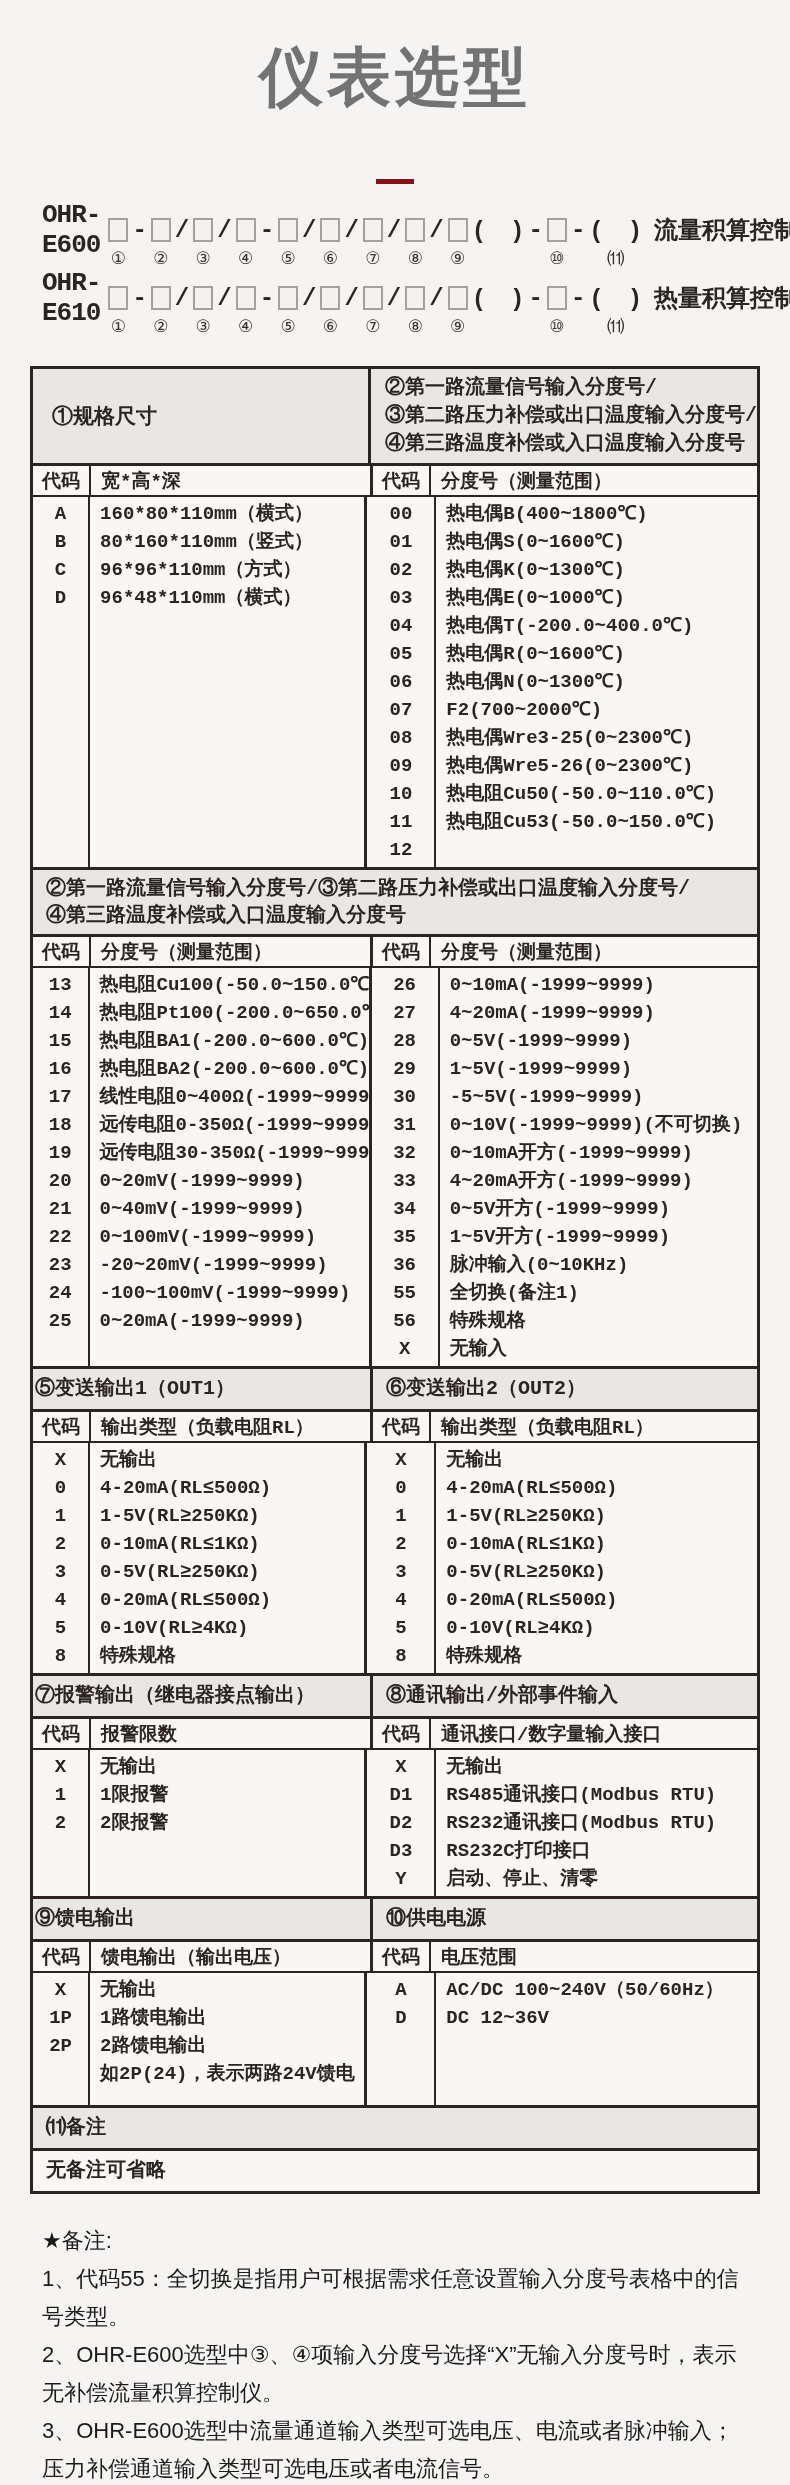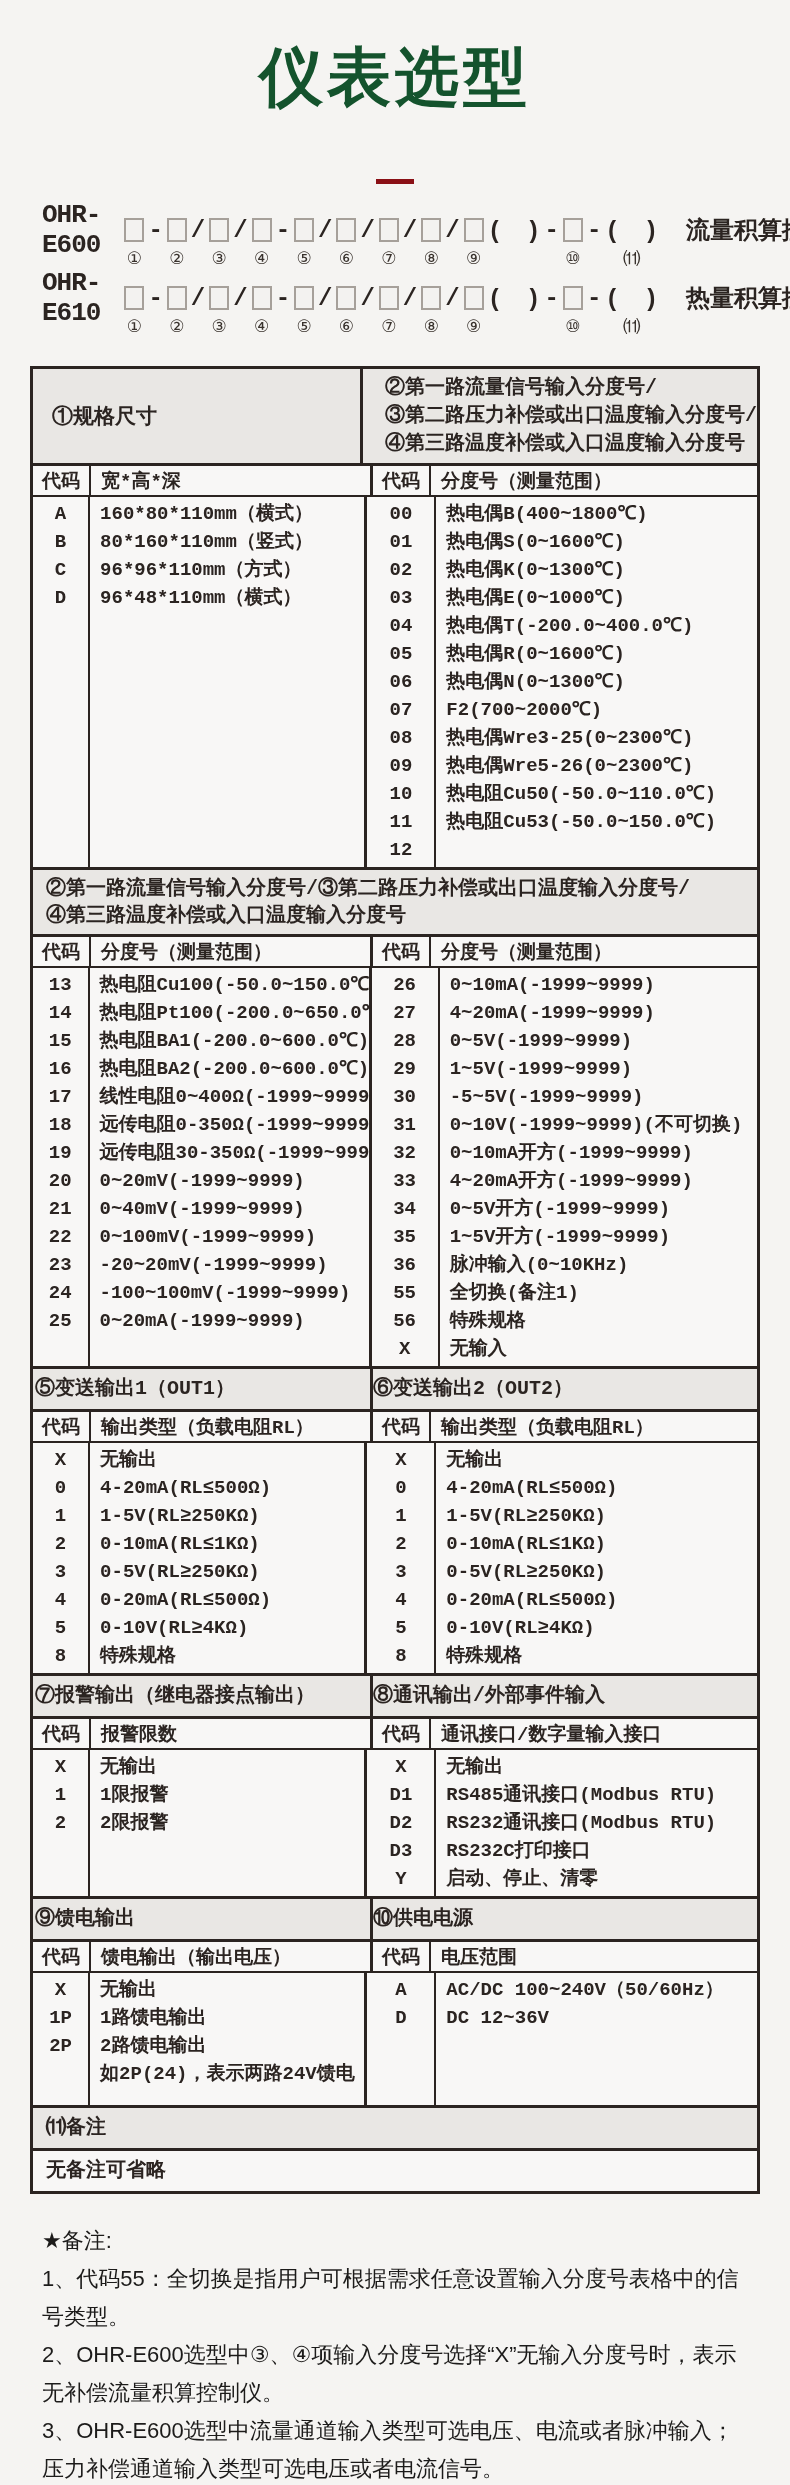--- a/index.html
+++ b/index.html
@@ -7,45 +7,45 @@
     --band:#e9e7e4;
     --paper:#f5f4f2;
     --cellbg:#f8f7f6;
     --red:#8a1016;
     --boxb:#a6a09a;
   }
   *{margin:0;padding:0;box-sizing:border-box}
   html,body{width:790px;height:2485px;overflow:hidden;background:var(--paper);
     font-family:"Liberation Sans","DejaVu Sans",sans-serif;color:var(--ink)}
   
-  .title{margin-top:34px;text-align:center;font-size:64px;font-weight:900;letter-spacing:4px;color:#14532d}
+  .title{margin-top:34px;text-align:center;font-size:64px;font-weight:900;letter-spacing:4px;color:#737373}
   .red-dash{width:38px;height:5px;background:var(--red);margin:58px auto 0}
   
   .models{margin:30px 0 0 42px}
-  .model-line{display:flex;align-items:flex-start;gap:20px;margin-bottom:10px}
+  .model-line{display:flex;align-items:flex-start;gap:4px;margin-bottom:10px}
   .tokens{display:flex;gap:4px}
   .slot{display:flex;flex-direction:column;align-items:center}
   .slot-top{height:32px;display:flex;align-items:center}
   .slot-marker{height:26px;line-height:24px;font-size:17px;color:#39322d;font-family:"DejaVu Sans",sans-serif}
   .box{width:20px;height:24px;border:2px solid var(--boxb);background:#f3f2f0}
   .sym{font-family:"Liberation Mono","DejaVu Sans Mono",monospace;font-weight:700;font-size:24px;color:var(--ink);white-space:pre}
   .prefix{font-family:"Liberation Mono","DejaVu Sans Mono",monospace;font-weight:700;font-size:26px;letter-spacing:-1px;margin-right:4px}
   .suffix{font-weight:700;font-size:24px;margin-left:8px;white-space:nowrap}
   
   .tbl{margin:26px 30px 0;border:3px solid var(--ink);background:var(--cellbg);
     font-family:"Liberation Mono","DejaVu Sans Mono",monospace;font-weight:700;color:var(--ink)}
   .band{background:var(--band);border-bottom:3px solid var(--ink)}
   .band.later{border-top:3px solid var(--ink)}
   .s1head{display:flex}
   .s1left{width:340px;border-right:3px solid var(--ink);display:flex;align-items:center;padding-left:19px;font-size:21px}
-  .s1right{flex:1;padding:5px 0 5px 22px;font-size:20px;line-height:28px;white-space:nowrap}
+  .s1right{flex:1;padding:5px 0 5px 14px;font-size:20px;line-height:28px;white-space:nowrap}
   .bandlines{padding:5px 0 5px 13px;font-size:20px;line-height:27px;white-space:nowrap}
   .band.split{display:flex}
   .bleft{width:340px;border-right:3px solid var(--ink);height:40px;line-height:40px;padding-left:2px;font-size:20px;white-space:nowrap}
-  .bright{flex:1;height:40px;line-height:40px;font-size:20px;white-space:nowrap}
+  .bright{flex:1;height:40px;line-height:40px;padding-left:13px;font-size:20px;white-space:nowrap}
   .subrow{display:flex;border-bottom:2px solid var(--ink);height:31px}
   .sc{display:flex;align-items:center;font-size:19px;white-space:nowrap}
   .sc.c1{width:58px;justify-content:center;border-right:2px solid var(--ink)}
   .sc.c2{width:282px;border-right:3px solid var(--ink);padding-left:10px}
   .sc.c3{width:58px;justify-content:center;border-right:2px solid var(--ink)}
   .sc.c4{width:326px;padding-left:10px}
   .tbody{display:flex;align-items:stretch}
   .col{padding-top:3px;padding-bottom:3px}
   .col.c1{width:58px;border-right:2px solid var(--ink)}
   .col.c2{width:282px;border-right:3px solid var(--ink)}

